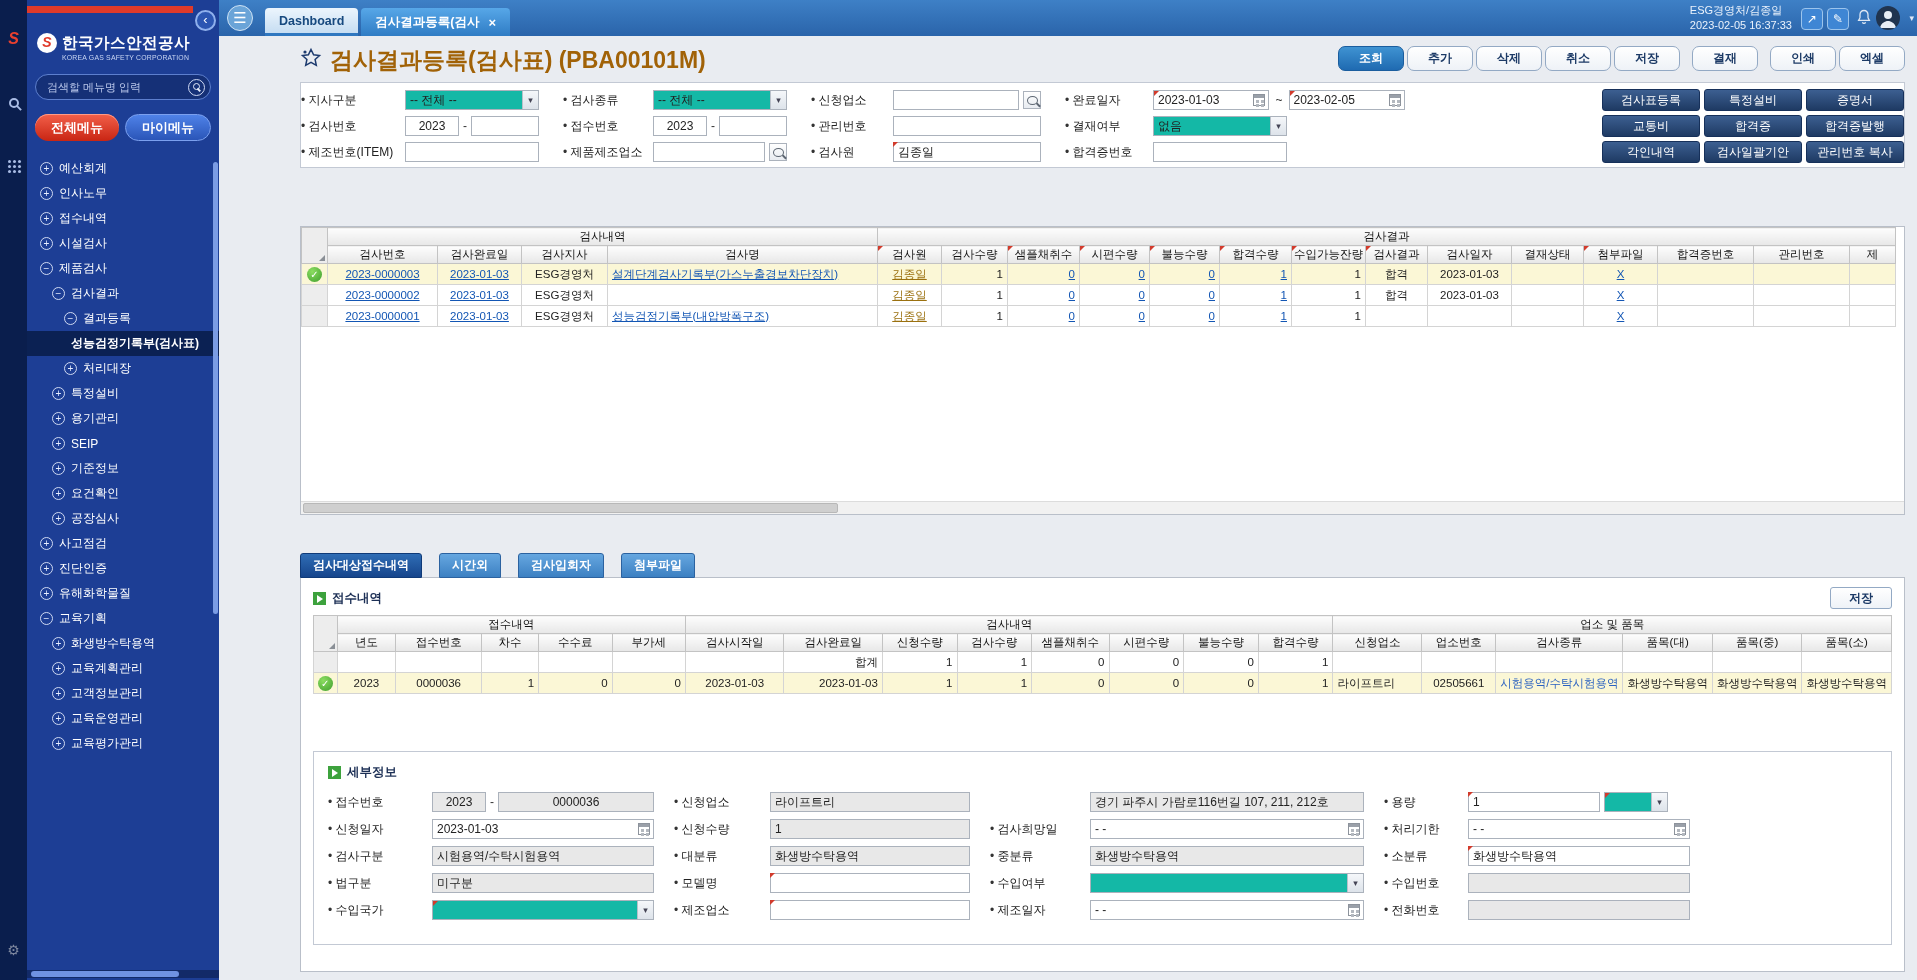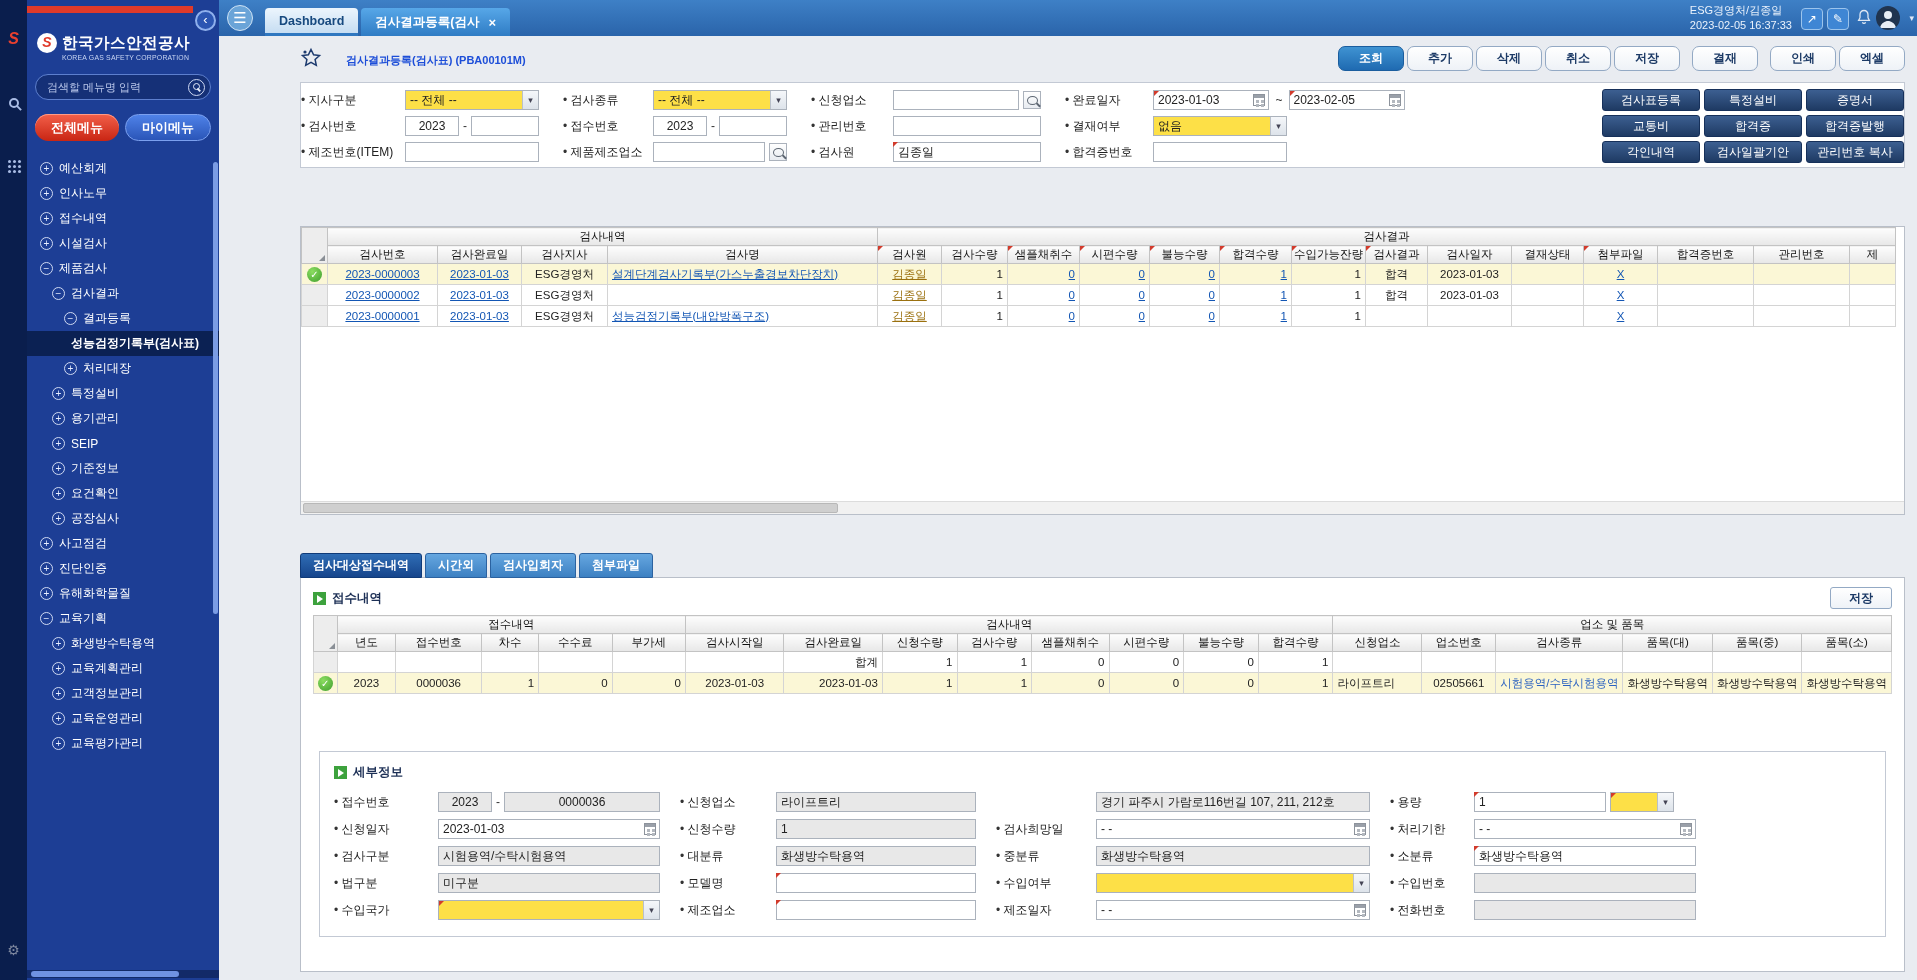--- a/index.html
+++ b/index.html
@@ -54,21 +54,21 @@
   .tclose{margin-left:9px;font-size:13px;cursor:pointer}
   .userbox{position:absolute;right:125px;top:3px;text-align:left;color:#eaf2fc;font-size:11px;line-height:15px}
   .hicon{position:absolute;top:8px;width:22px;height:22px;border-radius:4px;background:#3f86d4;border:1px solid #9cc4ec;color:#fff;text-align:center;line-height:20px;font-size:12px;cursor:pointer}
   .i1{right:94px}.i2{right:68px}
   .bellwrap{position:absolute;right:45px;top:9px;cursor:pointer}
   .avatar{position:absolute;right:17px;top:6px;width:24px;height:24px;border-radius:50%;background:#20344f;overflow:hidden;cursor:pointer}
   .chev{position:absolute;right:3px;top:13px;color:#dfe9f8;font-size:9px;cursor:pointer}
 
   .content{position:absolute;top:36px;left:0;right:0;bottom:0;background:#e9ecf1}
   .titlerow{position:absolute;left:81px;top:6px;height:36px;display:flex;align-items:center}
-  .pagetitle{font-size:11px;font-weight:bold;color:#1d4ed8;margin-left:24px}
+  .pagetitle{font-size:23px;font-weight:bold;color:#a16207;margin-left:8px}
   .toolbar{position:absolute;right:12px;top:10px;display:flex;gap:3px}
   .tbtn{width:66px;height:25px;border:1px solid #93a9c4;border-radius:7px;background:linear-gradient(#ffffff,#eef2f7);font-size:12px;font-weight:bold;color:#1c3a66;cursor:pointer}
   .tbtn.primary{background:linear-gradient(#3f93d2,#1f6ab1);color:#fff;border-color:#1a5d9e}
   .tbtn.gap{margin-left:9px}
 
   
   .filter{position:absolute;left:81px;right:12px;top:46px;height:86px;background:#fff;border:1px solid #c3c9d4;padding:4px 0}
   .frow{display:flex;align-items:center;height:26px}
   .flabel{font-size:12px;color:#222;white-space:nowrap}
   .flabel::before{content:'\2022  ';color:#333}
@@ -76,21 +76,21 @@
   .fcell{display:flex;align-items:center;margin-right:24px}
   .fw0{width:134px}.fw1{width:134px}.fw2{width:148px}.fw3{width:252px}
   .fbtns{margin-left:auto;display:flex;gap:4px;width:302px}
   .navybtn{flex:1;height:22px;background:linear-gradient(#3c5f91,#1e3a63);color:#fff;font-size:12px;border:1px solid #16305a;border-radius:3px;white-space:nowrap;cursor:pointer;padding:0 2px}
 
   
   .fldwrap{position:relative;display:flex;align-items:center;gap:4px;width:100%}
   .inp{height:20px;border:1px solid #abb2bc;background:#fff;font-size:12px;padding:0 4px;color:#222;width:100%;outline:none}
   .ro{background:#e8e8e8}
   .corner{position:absolute;top:0;left:0;width:0;height:0;border-top:5px solid #d23b2c;border-right:5px solid transparent;z-index:2;pointer-events:none}
-  .selbox{position:relative;height:20px;border:1px solid #abb2bc;background:#fde047;display:flex;align-items:center;justify-content:space-between;padding-left:4px;font-size:12px;color:#222;width:100%;cursor:pointer}
+  .selbox{position:relative;height:20px;border:1px solid #abb2bc;background:#14b8a6;display:flex;align-items:center;justify-content:space-between;padding-left:4px;font-size:12px;color:#222;width:100%;cursor:pointer}
   .selarrow{width:16px;height:18px;background:linear-gradient(#f5f7fa,#dde3ea);border-left:1px solid #b9c0ca;color:#445;font-size:9px;line-height:18px;text-align:center}
   .datebox{position:relative;height:20px;border:1px solid #abb2bc;background:#fff;display:flex;align-items:center;justify-content:space-between;padding:0 3px 0 4px;font-size:12px;color:#222;width:100%}
   .cal{width:12px;height:12px;border:1px solid #8d939c;background:#fff;position:relative;flex:0 0 12px}
   .cal::before{content:'';position:absolute;top:0;left:0;right:0;height:3px;background:#9aa0a9}
   .cal::after{content:'';position:absolute;left:2px;top:5px;width:3px;height:3px;background:#b3b8bf;box-shadow:5px 0 0 #b3b8bf,0 4px 0 #b3b8bf,5px 4px 0 #b3b8bf}
   .magicon{width:9px;height:9px;border:1.5px solid #5d6672;border-radius:50%;position:relative;flex:0 0 11px}
   .magicon::after{content:'';position:absolute;width:5px;height:1.5px;background:#5d6672;transform:rotate(45deg);right:-4px;bottom:-2px}
   .magbtn{width:18px;height:18px;display:flex;align-items:center;justify-content:center;border:1px solid #abb2bc;background:linear-gradient(#fff,#e8ecf1);cursor:pointer;flex:0 0 18px}
   .tilde{font-size:12px;color:#333;padding:0 2px}
   .dash{font-size:12px;color:#333}
@@ -106,31 +106,31 @@
   th.redc::after{content:'';position:absolute;top:0;left:0;border-top:5px solid #d23b2c;border-right:5px solid transparent}
   th.corner-tri::after{content:'';position:absolute;right:2px;bottom:2px;border-left:6px solid transparent;border-bottom:6px solid #8a8f96}
   a.lnk{color:#1356b4;text-decoration:underline;cursor:pointer}
   a.gold{color:#9b7110;text-decoration:underline;cursor:pointer}
   .bluetxt{color:#2b62c0}
   .chk{display:inline-block;width:15px;height:15px;border-radius:50%;background:radial-gradient(circle at 35% 30%,#8bdd60,#3f9e2d);color:#fff;font-size:10px;line-height:15px;font-weight:bold;text-align:center}
   .hscroll{position:absolute;left:0;right:0;bottom:0;height:13px;background:#f1f1f1;border-top:1px solid #dcdcdc}
   .hthumb{position:absolute;left:2px;top:1px;height:10px;width:535px;background:#cfcfcf;border:1px solid #b8b8b8;border-radius:2px;cursor:pointer}
 
   
-  .btabs{position:absolute;left:81px;top:517px;display:flex;gap:3px;z-index:2}
+  .btabs{position:absolute;left:81px;top:517px;display:flex;gap:17px;z-index:2}
   .btab{height:25px;padding:0 12px;display:flex;align-items:center;font-size:12px;font-weight:bold;color:#fff;border-radius:3px 3px 0 0;border:1px solid #2b62a0;background:linear-gradient(#66a7e0,#3c80c2);cursor:pointer}
   .btab.active{background:linear-gradient(#2f6db5,#16458c);border-color:#0f3a78}
   .bpanel{position:absolute;left:81px;right:12px;top:541px;bottom:8px;background:#fff;border:1px solid #b9bfc9;padding:8px 12px}
   .sechead{display:flex;align-items:center;height:24px}
   .greenic{width:13px;height:13px;background:#3da23d;margin-right:6px;position:relative;flex:0 0 13px}
   .greenic::after{content:'';position:absolute;left:4px;top:3px;border-left:6px solid #fff;border-top:4px solid transparent;border-bottom:4px solid transparent}
   .sectitle{font-size:12.5px;font-weight:bold;color:#1c2f55}
   .savebtn{margin-left:auto;width:62px;height:22px;border:1px solid #93a9c4;border-radius:3px;background:linear-gradient(#ffffff,#eef2f7);font-size:12px;font-weight:bold;color:#1c3a66;cursor:pointer}
   .receiptwrap{margin-top:5px}
-  .detailbox{margin:57px 6px 0;border:1px solid #c3c9d4;padding:8px 14px 16px;position:relative}
+  .detailbox{margin:57px 0 0;border:1px solid #c3c9d4;padding:8px 14px 24px;position:relative}
   .dgrid{display:grid;grid-template-columns:104px 242px 96px 220px 100px 294px 84px 242px;row-gap:7px;margin-top:8px;align-items:center}
   .dlabel{font-size:12px;color:#222;white-space:nowrap}
   .dlabel.has::before{content:'\2022  ';color:#333}
   .dcell{display:flex;align-items:center;gap:4px;padding-right:20px;position:relative}
 </style>
 </head>
 <body>
 
 <div class="app">
 

